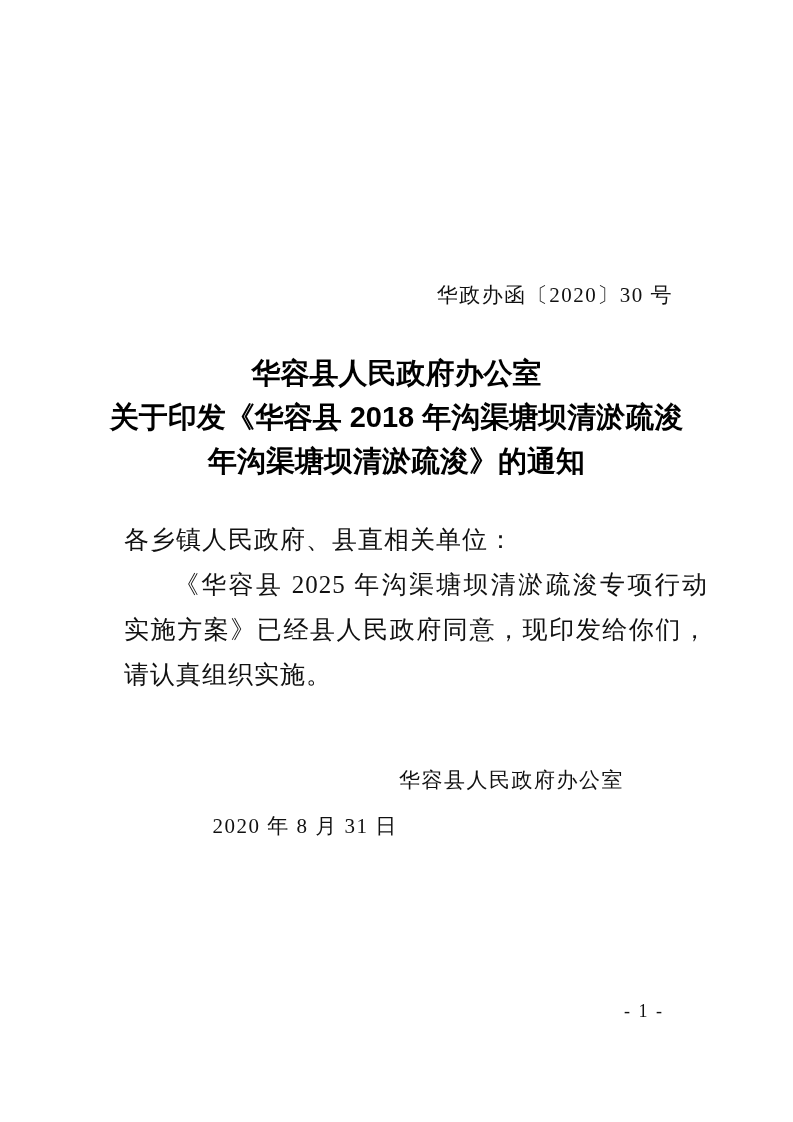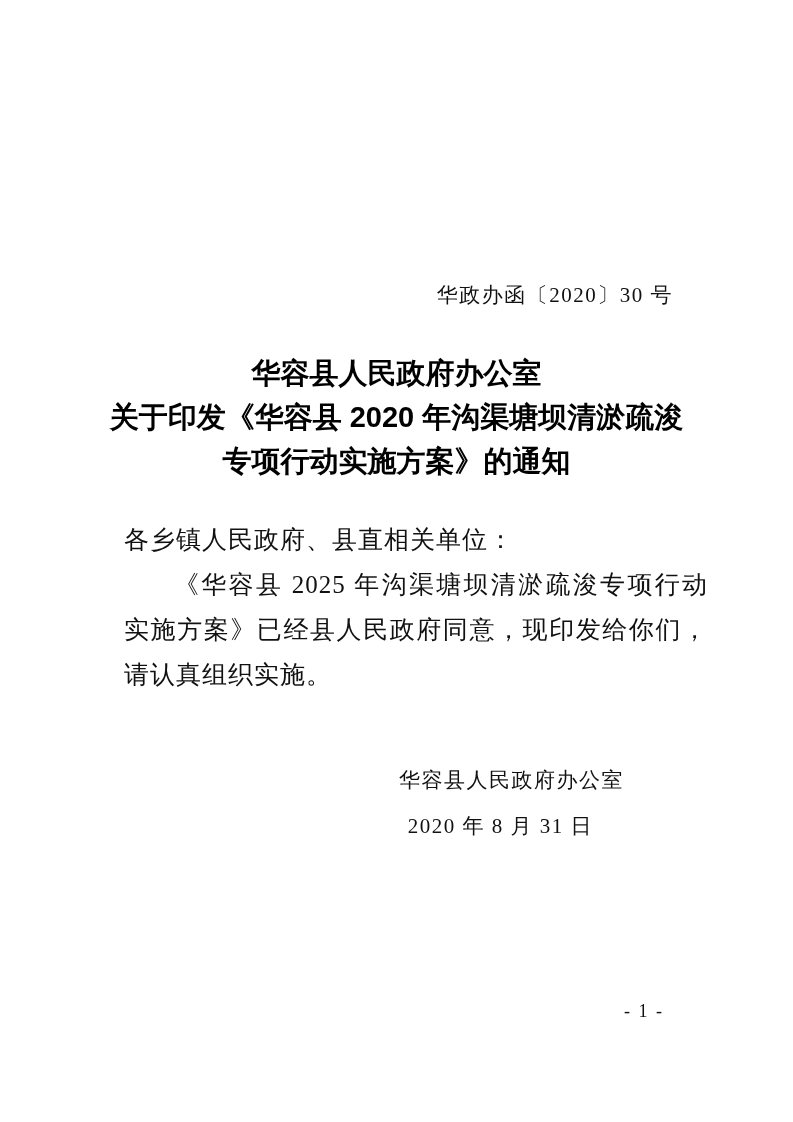--- a/index.html
+++ b/index.html
@@ -55,21 +55,21 @@
     font-size: 21px;
     line-height: 46px;
     letter-spacing: 1.5px;
   }
   .signature-line {
     text-align: right;
     padding-right: 152px;
     white-space: nowrap;
   }
   .date-line {
-    text-align: right;
+    text-align: center;
     padding-right: 183px;
     white-space: nowrap;
   }
   .page-number {
     position: absolute;
     top: 1001px;
     right: 112px;
     font-size: 18px;
     letter-spacing: 2px;
     white-space: nowrap;
@@ -77,22 +77,22 @@
 </style>
 </head>
 <body>
 
 <div class="page">
 
   <div class="doc-number">华政办函〔2020〕30 号</div>
 
   <div class="title-block">
     <div>华容县人民政府办公室</div>
-    <div>关于印发《华容县 2020 年沟渠塘坝清淤疏浚</div>
-    <div>专项行动实施方案》的通知</div>
+    <div>关于印发《华容县 2018 年沟渠塘坝清淤疏浚</div>
+    <div>年沟渠塘坝清淤疏浚》的通知</div>
   </div>
 
   <div class="body-block">
     <div class="body-salutation">各乡镇人民政府、县直相关单位：</div>
     <div class="body-paragraph">《华容县 2025 年沟渠塘坝清淤疏浚专项行动实施方案》已经县人民政府同意，现印发给你们，请认真组织实施。</div>
   </div>
 
   <div class="signature-block">
     <div class="signature-line">华容县人民政府办公室</div>
     <div class="date-line">2020 年 8 月 31 日</div>

